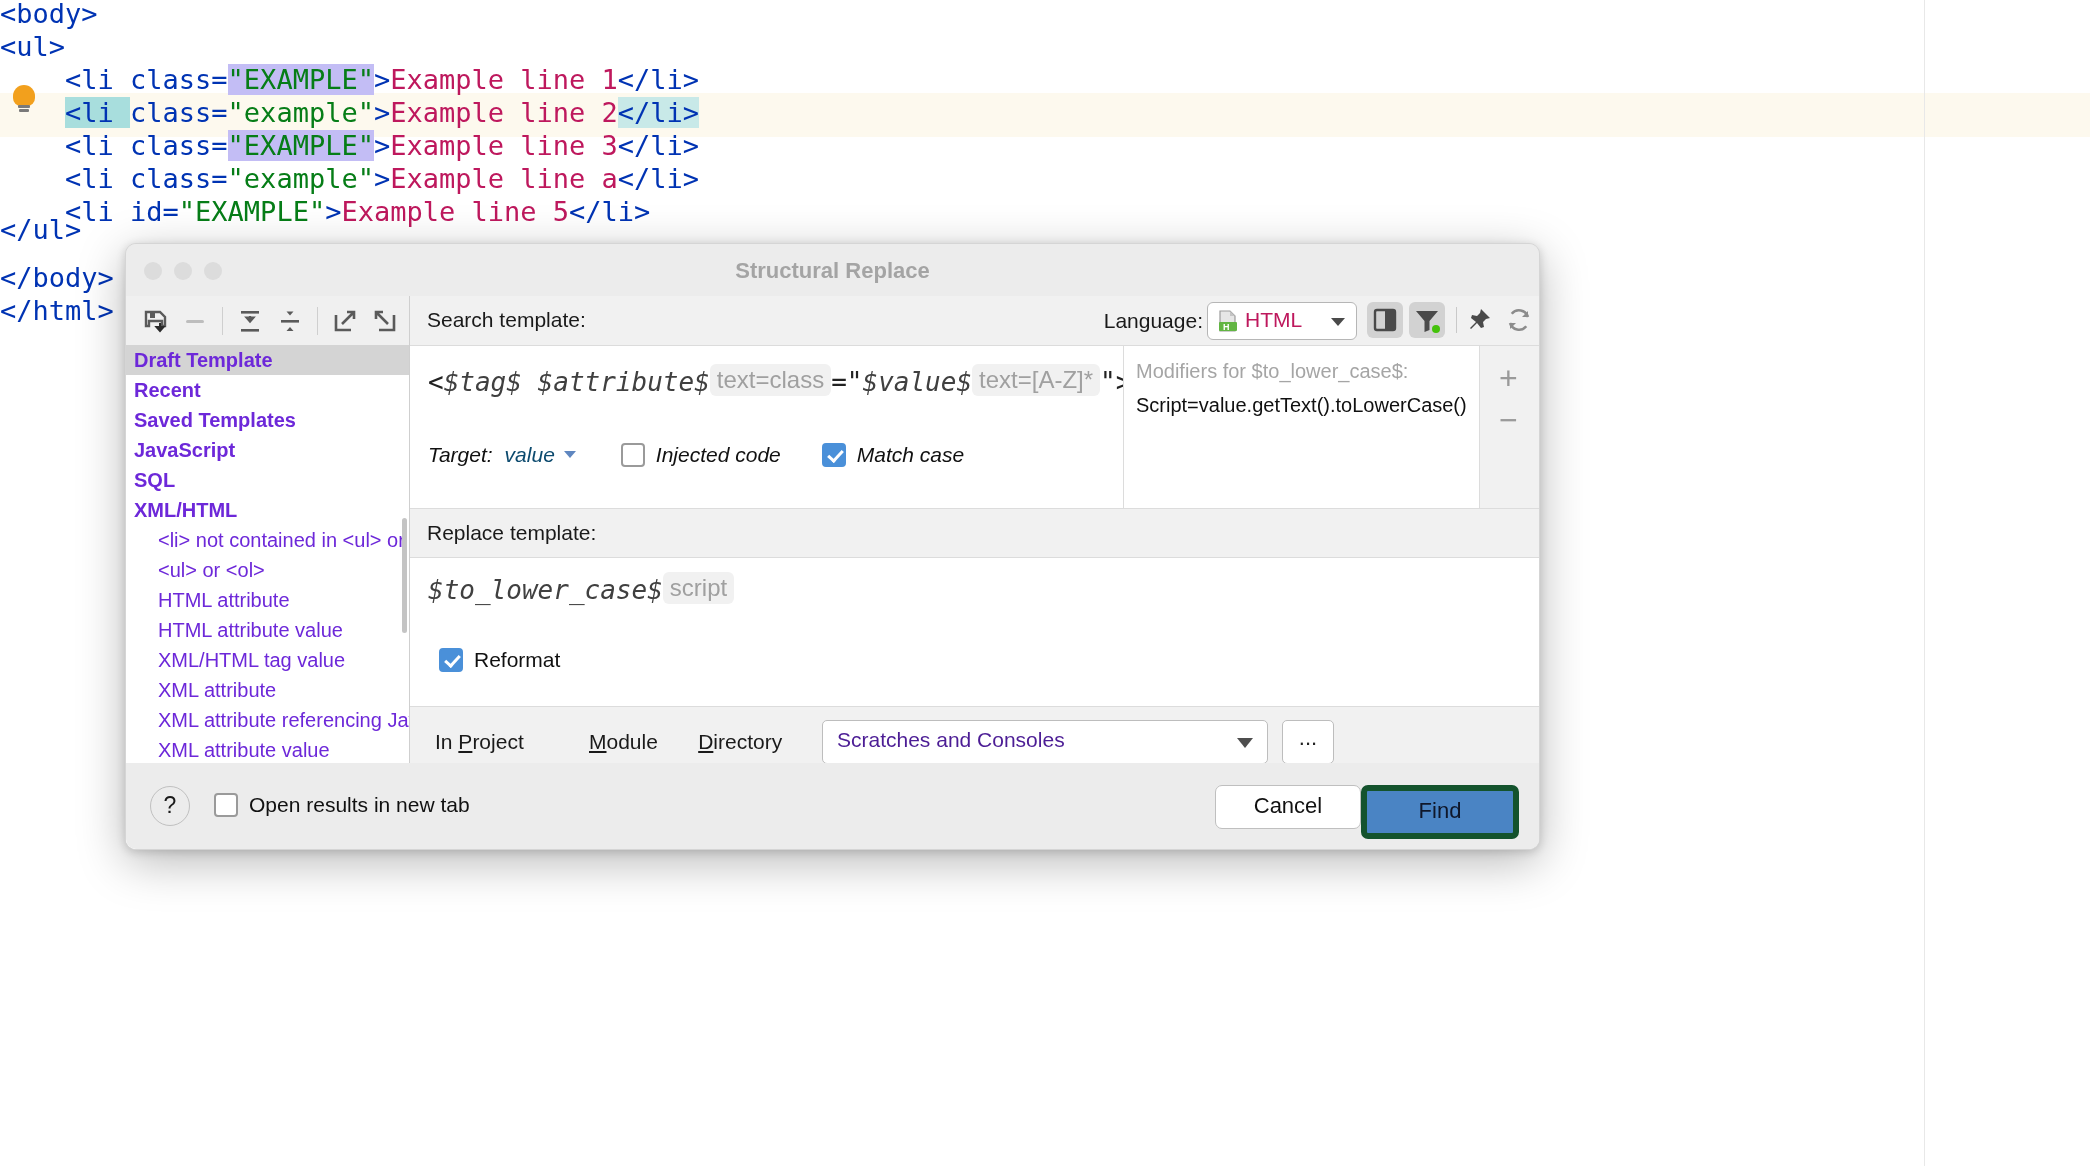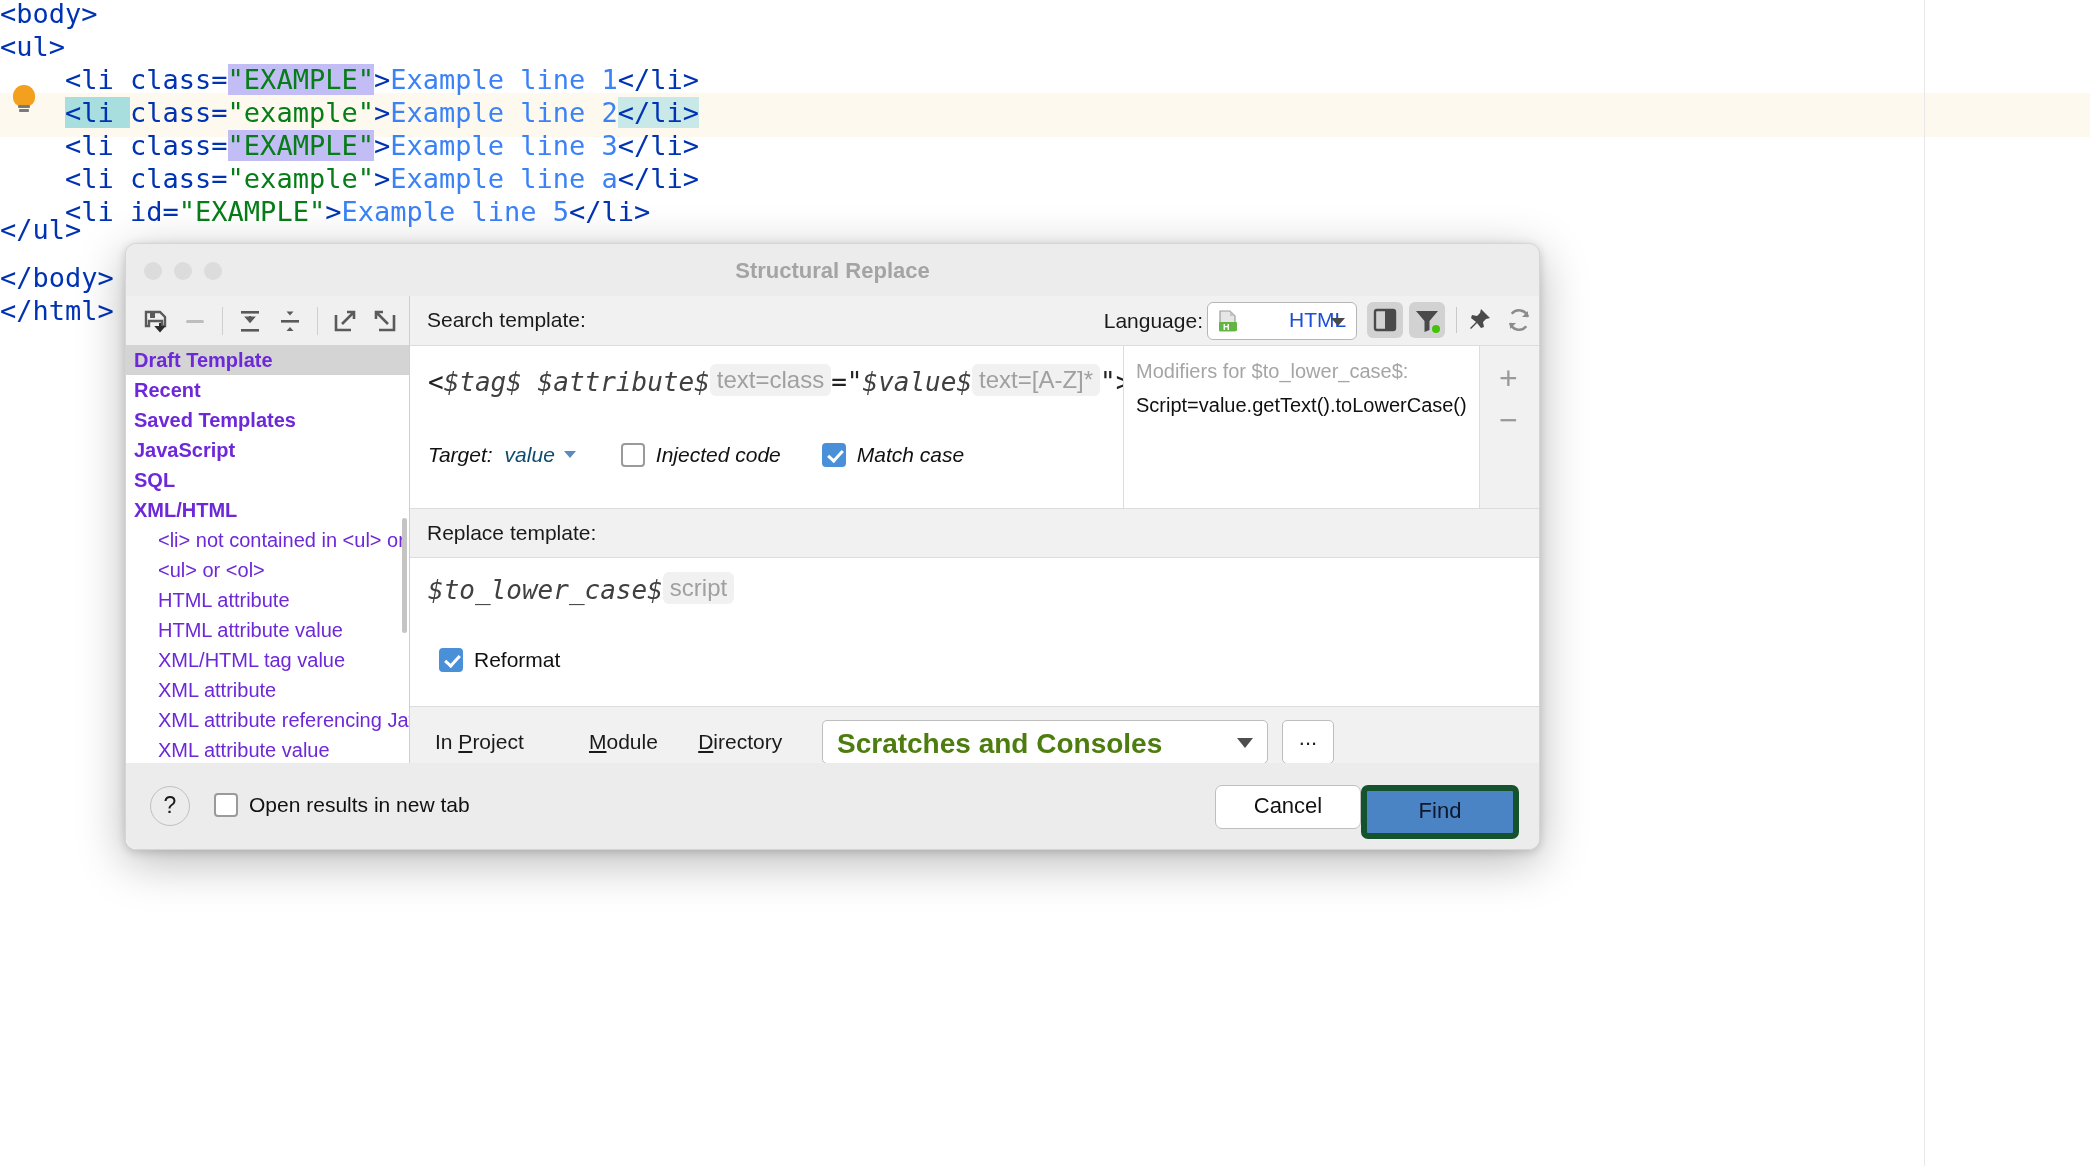--- a/index.html
+++ b/index.html
@@ -26,21 +26,21 @@
     height: 44px;
     font-family: "DejaVu Sans Mono", monospace;
     font-size: 27px;
     line-height: 44px;
     white-space: pre;
     color: #000000;
   }
   .code-line .ind { color: transparent; }
   .tok-tag  { color: #0033b3; }
   .tok-str  { color: #067d17; }
-  .tok-txt  { color: #3b82f6; }
+  .tok-txt  { color: #be185d; }
   .hl-purple { background: #c3bdf5; }
   .hl-teal   { background: #a8dedd; }
   .hl-teal-l { background: #c8e9e8; }
   .row-hl {
     position: absolute; left: 0; right: 0; height: 44px;
     background: #fdf9ee;
   }
   
   #bulb {
     position: absolute; left: 13px; top: 85px;
@@ -156,21 +156,21 @@
     width: 148px; height: 36px;
     background: #ffffff;
     border: 1px solid #b6b6b6;
     border-radius: 6px;
   }
   #lang-icon {
     position: absolute; left: 9px; top: 7px; width: 22px; height: 22px;
   }
   #lang-name {
     position: absolute; left: 37px; top: 5px;
-    font-size: 21px; color: #1d4ed8; margin-left: 44px;
+    font-size: 21px; color: #be185d;
   }
   #lang-arrow {
     position: absolute; right: 11px; top: 15px;
     width: 0; height: 0;
     border-left: 7px solid transparent;
     border-right: 7px solid transparent;
     border-top: 8px solid #4a4a4a;
   }
   .hdr-btn {
     position: absolute; top: 6px; width: 36px; height: 36px;
@@ -314,21 +314,21 @@
   }
   .scope-tab.sel { background: #d0d0d0; }
   .mn { text-decoration: underline; }
   #scope-combo {
     position: absolute; left: 412px; top: 13px;
     width: 444px; height: 42px;
     background: #fff; border: 1px solid #bdbdbd; border-radius: 5px;
   }
   #scope-combo-text {
     position: absolute; left: 14px; top: 7px;
-    font-size: 28px; color: #4d7c0f; font-weight: bold;
+    font-size: 21px; color: #4c1d95;
   }
   #scope-combo-arrow {
     position: absolute; right: 14px; top: 17px;
     width: 0; height: 0;
     border-left: 8px solid transparent;
     border-right: 8px solid transparent;
     border-top: 10px solid #4e4e4e;
   }
   #scope-ellipsis {
     position: absolute; left: 872px; top: 13px;

